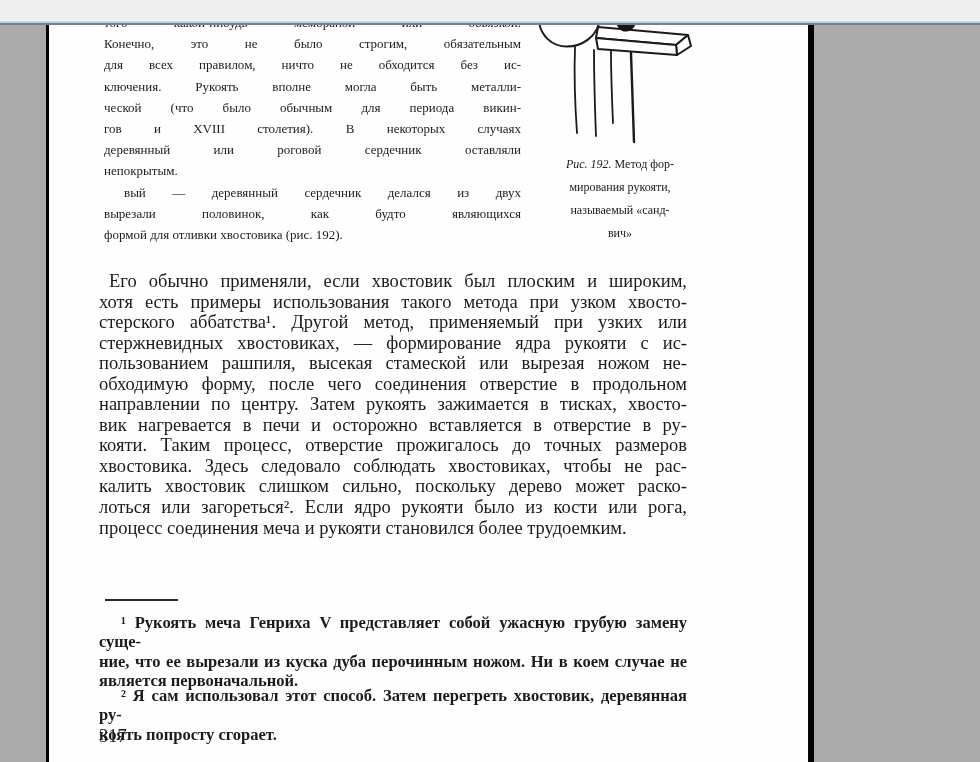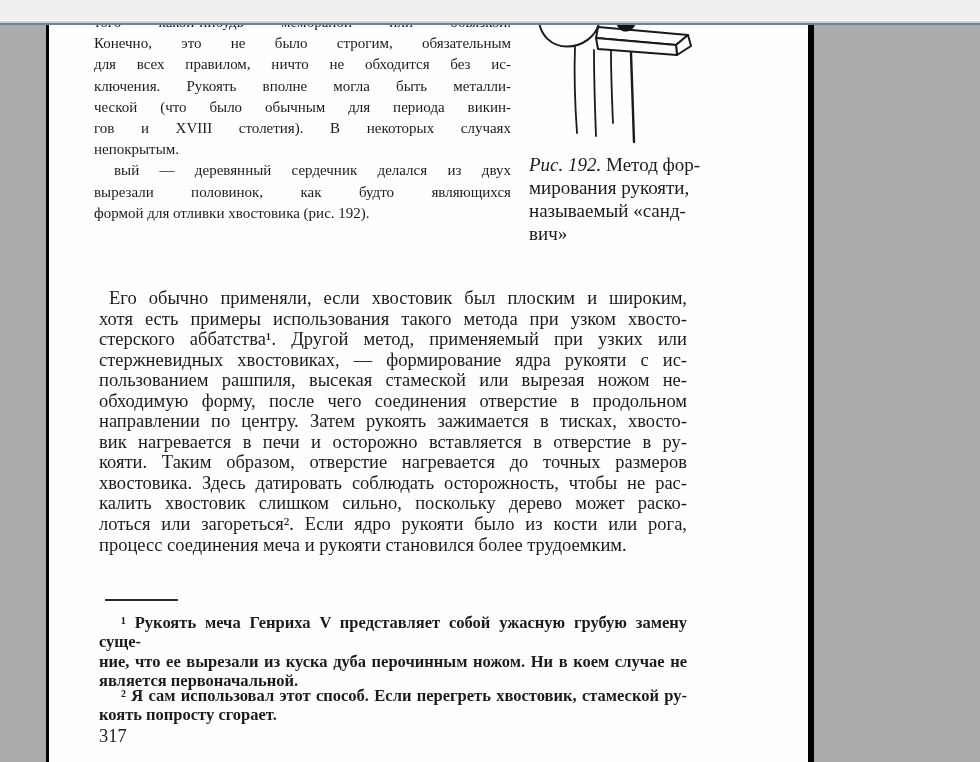--- a/index.html
+++ b/index.html
@@ -12,32 +12,32 @@
   .divider-hi{position:absolute;left:0;top:20px;width:980px;height:1px;background:#fafbfc;}
   .divider-blue{position:absolute;left:0;top:21px;width:980px;height:2px;background:#bdd3e6;}
   .divider-slate{position:absolute;left:0;top:23px;width:980px;height:2px;background:#75828e;}
 
   
   .page-left-edge{position:absolute;left:46px;top:25px;width:3px;height:737px;background:#020202;}
   .page-right-edge{position:absolute;left:808px;top:25px;width:6px;height:737px;background:#020202;}
   .page{position:absolute;left:49px;top:25px;width:759px;height:737px;background:#fefefe;overflow:hidden;color:#1b1b1b;}
 
   
-  .narrow-col{position:absolute;left:45px;top:-13px;width:417px;font-size:15px;line-height:21.2px;font-family:Liberation Serif, serif;}
-  .wide-col{position:absolute;left:50px;top:263px;width:588px;font-size:18.5px;line-height:20.55px;}
+  .narrow-col{position:absolute;left:55px;top:-13px;width:417px;font-size:13px;line-height:21.2px;font-family:Liberation Serif, serif;}
+  .wide-col{position:absolute;left:50px;top:246px;width:588px;font-size:18.5px;line-height:20.55px;}
   .jpara .tline{text-align:justify;text-align-last:justify;white-space:normal;}
   .jpara .tline:last-child{text-align-last:left;}
   .indent20 .tline:first-child{text-indent:20px;}
   .indent10 .tline:first-child{text-indent:10px;}
   .indent22 .tline:first-child{text-indent:22px;}
 
   
   .figure-box{position:absolute;left:484px;top:0px;width:170px;height:126px;}
   .figure-caption{position:absolute;left:480px;top:128px;width:182px;
-                  font-size:19px;line-height:23px;}
+                  font-size:12px;line-height:23px;text-align:center;}
   .figure-caption .fig-label{font-style:italic;}
 
   
   .footnote-rule{position:absolute;left:56px;top:574px;width:73px;height:2px;background:#2b2b2b;}
   .footnote{position:absolute;left:50px;width:588px;font-size:16.5px;line-height:19.3px;font-weight:bold;}
   .footnote-1{top:588px;}
   .footnote-2{top:661px;}
 
   .page-number{position:absolute;left:50px;top:701px;width:588px;text-align:left;font-size:18.5px;}
 </style>
@@ -56,20 +56,21 @@
   <div class="page">
 
     <div class="narrow-col">
       <div class="jpara">
           <div class="tline">того какой-нибудь мембраной или обвязкой.</div>
           <div class="tline">Конечно, это не было строгим, обязательным</div>
           <div class="tline">для всех правилом, ничто не обходится без ис-</div>
           <div class="tline">ключения. Рукоять вполне могла быть металли-</div>
           <div class="tline">ческой (что было обычным для периода викин-</div>
           <div class="tline">гов и XVIII столетия). В некоторых случаях</div>
+          <div class="tline">деревянный или роговой сердечник оставляли</div>
           <div class="tline">непокрытым.</div>
         </div>
       <div class="jpara indent20">
           <div class="tline">вый — деревянный сердечник делался из двух</div>
           <div class="tline">вырезали половинок, как будто являющихся</div>
           <div class="tline">формой для отливки хвостовика (рис. 192).</div>
         </div>
     </div>
 
     <div class="figure-box">
@@ -103,37 +104,37 @@
 
     <div class="wide-col jpara indent10">
         <div class="tline">Его обычно применяли, если хвостовик был плоским и широким,</div>
         <div class="tline">хотя есть примеры использования такого метода при узком хвосто-</div>
         <div class="tline">стерского аббатства¹. Другой метод, применяемый при узких или</div>
         <div class="tline">стержневидных хвостовиках, — формирование ядра рукояти с ис-</div>
         <div class="tline">пользованием рашпиля, высекая стамеской или вырезая ножом не-</div>
         <div class="tline">обходимую форму, после чего соединения отверстие в продольном</div>
         <div class="tline">направлении по центру. Затем рукоять зажимается в тисках, хвосто-</div>
         <div class="tline">вик нагревается в печи и осторожно вставляется в отверстие в ру-</div>
-        <div class="tline">кояти. Таким образом, отверстие нагревается до точных размеров</div>
-        <div class="tline">хвостовика. Здесь датировать соблюдать осторожность, чтобы не рас-</div>
+        <div class="tline">кояти. Таким процесс, отверстие прожигалось до точных размеров</div>
+        <div class="tline">хвостовика. Здесь следовало соблюдать хвостовиках, чтобы не рас-</div>
         <div class="tline">калить хвостовик слишком сильно, поскольку дерево может раско-</div>
         <div class="tline">лоться или загореться². Если ядро рукояти было из кости или рога,</div>
         <div class="tline">процесс соединения меча и рукояти становился более трудоемким.</div>
       </div>
 
     <div class="footnote-rule"></div>
 
     <div class="footnote footnote-1 jpara indent22">
         <div class="tline">¹ Рукоять меча Генриха V представляет собой ужасную грубую замену суще-</div>
         <div class="tline">ние, что ее вырезали из куска дуба перочинным ножом. Ни в коем случае не</div>
         <div class="tline">является первоначальной.</div>
       </div>
 
     <div class="footnote footnote-2 jpara indent22">
-        <div class="tline">² Я сам использовал этот способ. Если перегреть хвостовик, стамеской ру-</div>
+        <div class="tline">² Я сам использовал этот способ. Затем перегреть хвостовик, деревянная ру-</div>
         <div class="tline">коять попросту сгорает.</div>
       </div>
 
     <div class="page-number">317</div>
   </div>
 
   <div class="page-right-edge"></div>
 
 </div>
 

